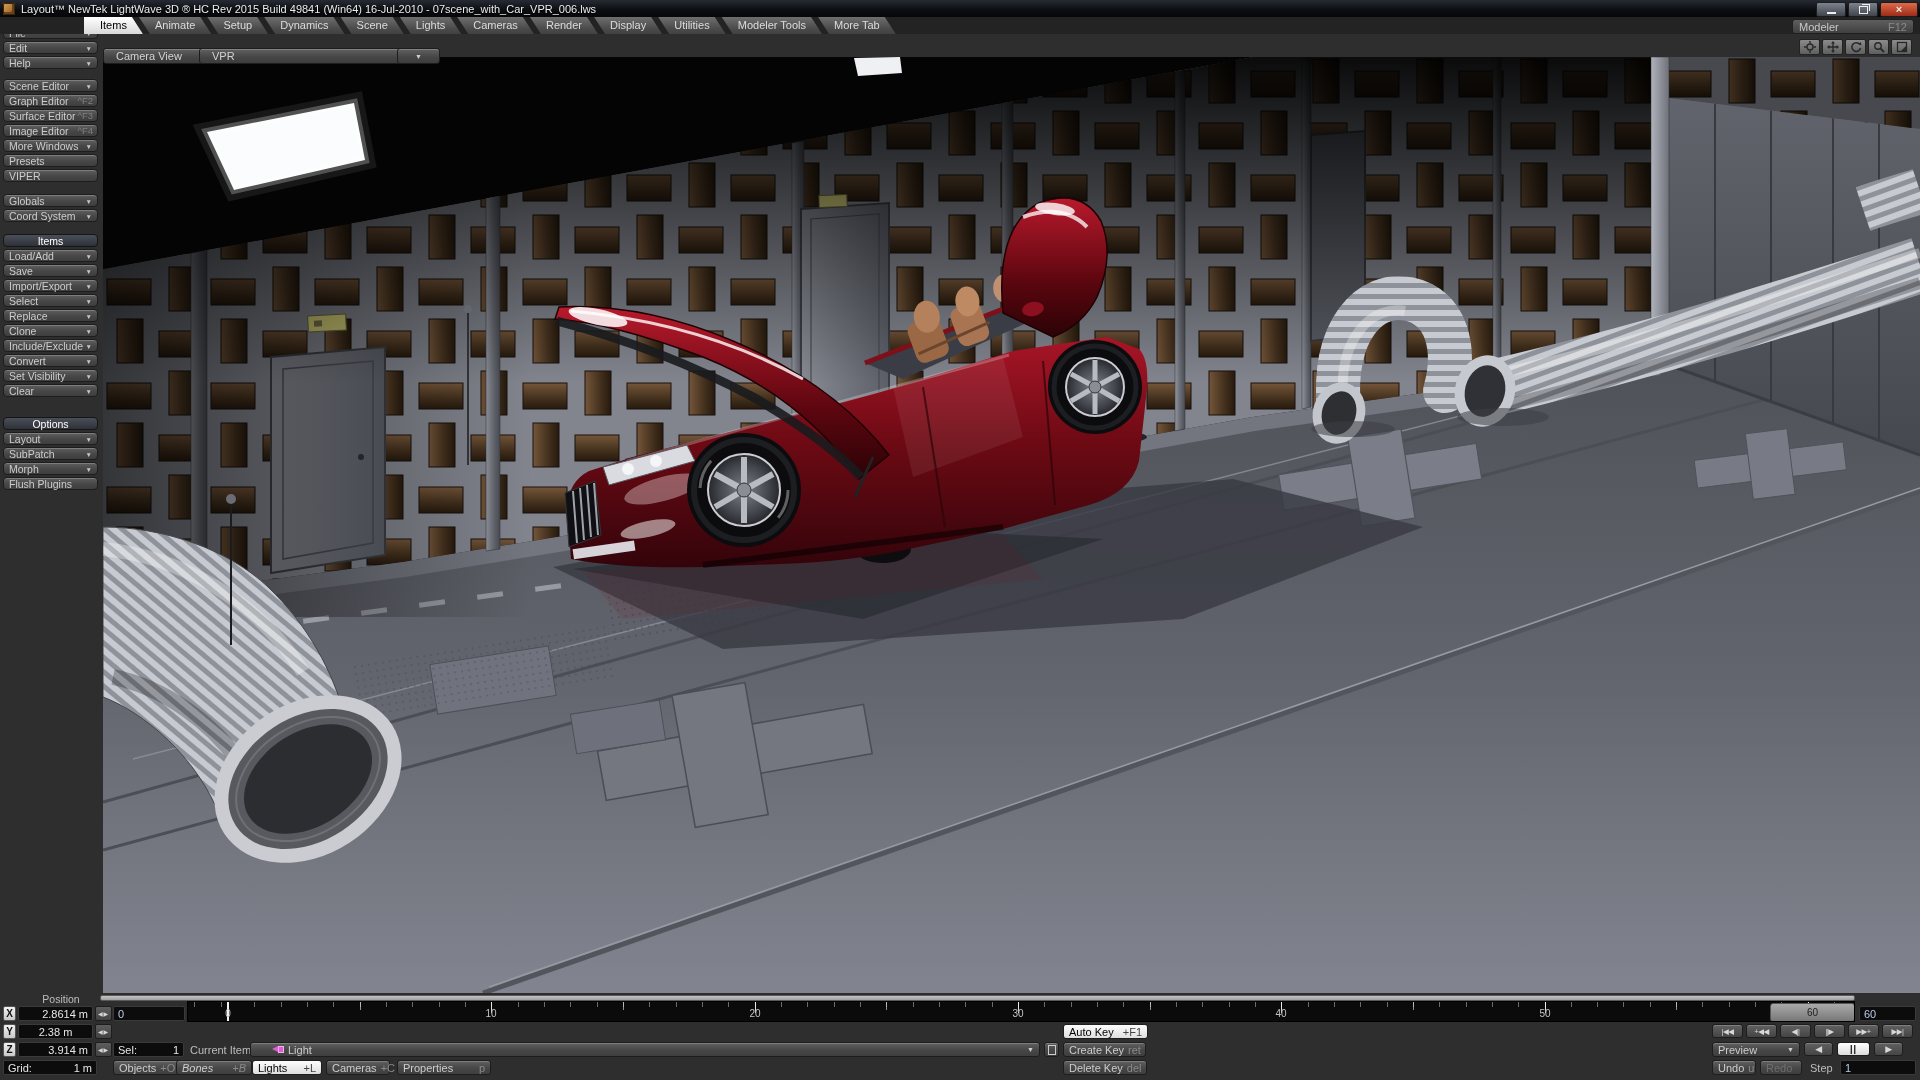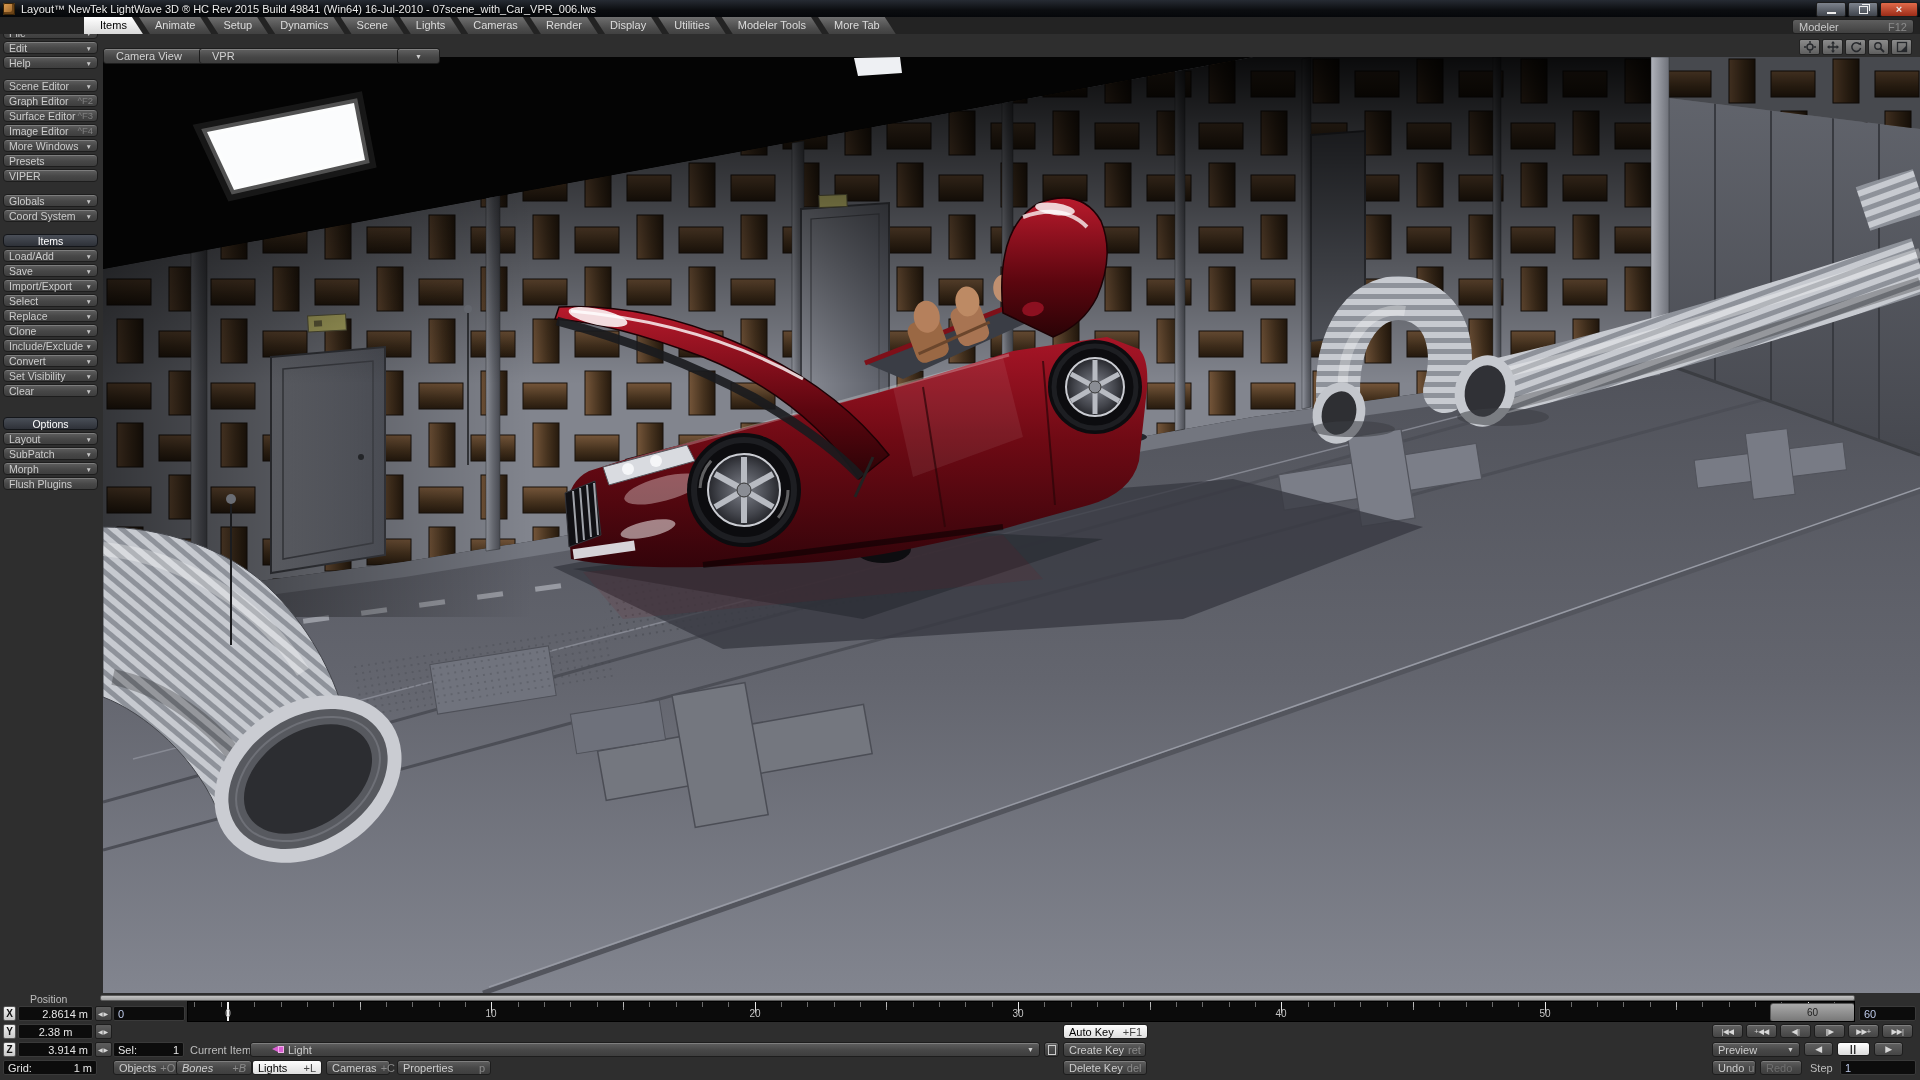--- a/index.html
+++ b/index.html
@@ -576,21 +576,21 @@
             <line x1="992" y1="330" x2="968" y2="344"></line>
             <line x1="992" y1="330" x2="968" y2="317"></line>
       </g>
       <circle cx="992" cy="330" r="6" fill="#8a8d94" stroke="#333"></circle>
     </g>
   </g>
 </svg>
 </div>
 
 <div id="bottom">
-  <div class="statictext" style="left:30px;top:0;width:62px;text-align:left;font-size:10.5px;">Position</div>
+  <div class="statictext" style="left:30px;top:0;width:62px;text-align:center;font-size:10.5px;">Position</div>
   <div id="range-strip"></div>
 
   <div class="axis-chip" style="left:3px;top:13px;">
       <span>X</span>
     </div>
   <div class="fld" style="left:18px;top:13px;width:75px;justify-content:flex-end;">
       <span>2.8614 m</span>
     </div>
   <div class="stepper" style="left:95px;top:13px;">
       <span>◀▶</span>

